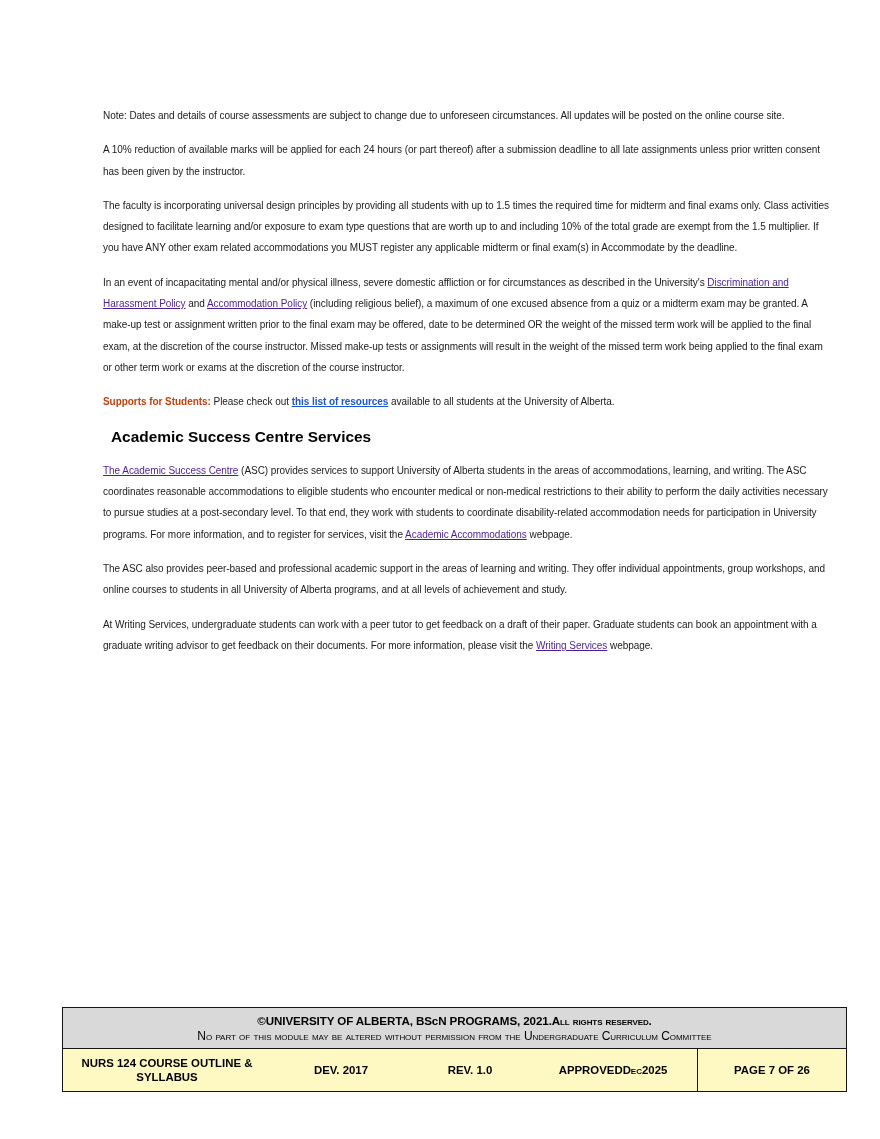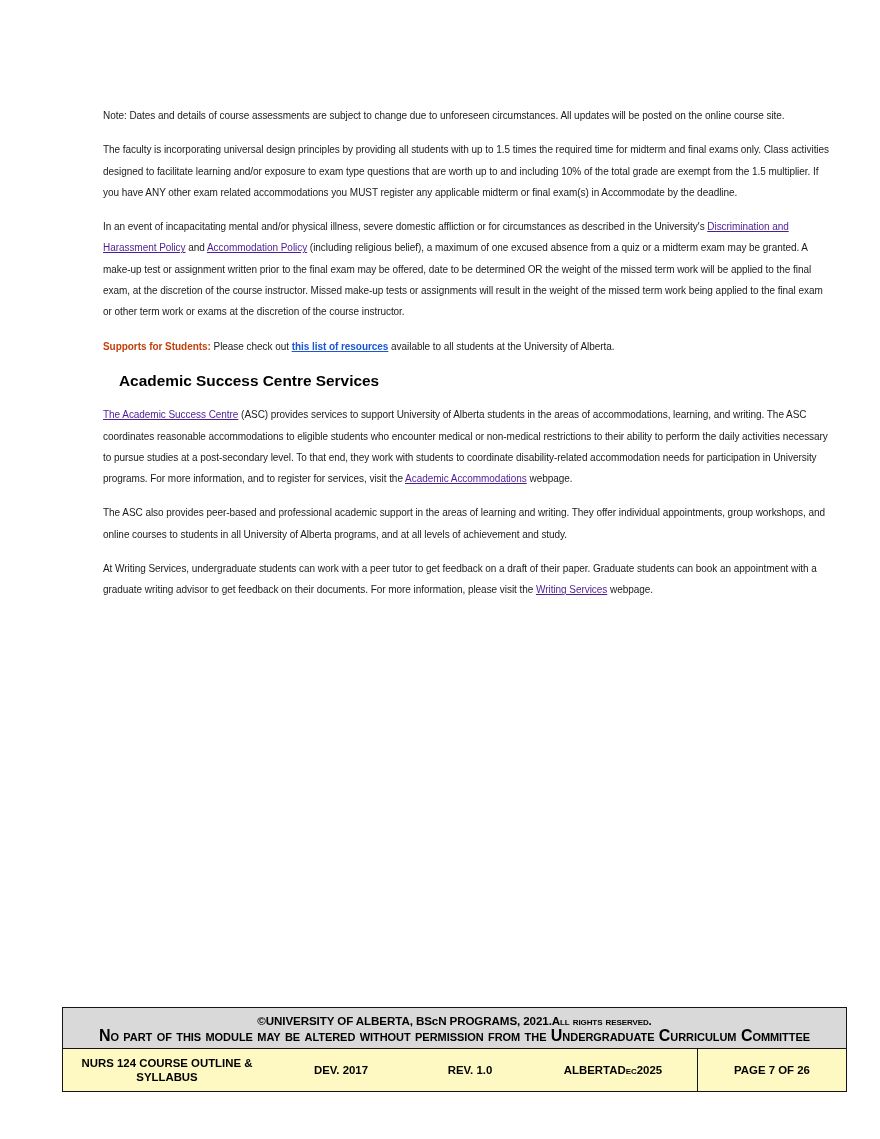--- a/index.html
+++ b/index.html
@@ -39,21 +39,21 @@
     text-align: left;
     color: #1a1a1a;
     letter-spacing: -0.05px;
   }
 
   p.para:last-child { margin-bottom: 0; }
 
   .bold { font-weight: bold; color: #c2410c; }
 
   h3.heading {
-    margin: 3px 0 13px 16px;
+    margin: 3px 0 13px 8px;
     font-size: 15.4px;
     line-height: 21.3px;
     font-weight: bold;
     color: #000000;
   }
 
   a.link {
     color: #4c1d95;
     text-underline-offset: 1px;
   }
@@ -82,22 +82,22 @@
   }
 
   .footer-line1 {
     font-size: 11.6px;
     font-weight: bold;
     line-height: 14px;
     letter-spacing: -0.1px;
     white-space: nowrap;
   }
   .footer-line2 {
-    font-size: 16px;
-    font-weight: bold;
+    font-size: 12px;
+    font-weight: normal;
     line-height: 14px;
     letter-spacing: -0.05px;
     font-variant: small-caps;
     white-space: nowrap;
     margin-top: 1px;
   }
 
   .sc { font-variant: small-caps; }
 
   .footer-bottom {
@@ -133,20 +133,23 @@
 <body>
 
 <div class="page">
 
   <div class="content">
 
     <p class="para">
       <span>Note: Dates and details of course assessments are subject to change due to unforeseen circumstances. All updates will be posted on the online course site.</span>
     </p>
 
+    <p class="para">
+      <span>A 10% reduction of available marks will be applied for each 24 hours (or part thereof) after a submission deadline to all late assignments unless prior written consent has been given by the instructor.</span>
+    </p>
 
     <p class="para">
       <span>The faculty is incorporating universal design principles by providing all students with up to 1.5 times the required time for midterm and final exams only. Class activities designed to facilitate learning and/or exposure to exam type questions that are worth up to and including 10% of the total grade are exempt from the 1.5 multiplier. If you have ANY other exam related accommodations you MUST register any applicable midterm or final exam(s) in Accommodate by the deadline.</span>
     </p>
 
     <p class="para">
       <span>In an event of incapacitating mental and/or physical illness, severe domestic affliction or for circumstances as described in the University's </span><a class="link" href="#">Discrimination and Harassment Policy</a><span> and </span><a class="link" href="#">Accommodation Policy</a><span> (including religious belief), a maximum of one excused absence from a quiz or a midterm exam may be granted. A make-up test or assignment written prior to the final exam may be offered, date to be determined OR the weight of the missed term work will be applied to the final exam, at the discretion of the course instructor. Missed make-up tests or assignments will result in the weight of the missed term work being applied to the final exam or other term work or exams at the discretion of the course instructor.</span>
     </p>
 
     <p class="para">
@@ -176,21 +179,21 @@
         <span>©UNIVERSITY OF ALBERTA, BScN PROGRAMS, 2021.</span><span class="sc">All rights reserved.</span>
       </div>
       <div class="footer-line2">No part of this module may be altered without permission from the Undergraduate Curriculum Committee</div>
     </div>
 
     <div class="footer-bottom">
       <div class="fcell fcell-title">NURS 124 COURSE OUTLINE &amp; SYLLABUS</div>
       <div class="fcell fcell-dev">DEV. 2017</div>
       <div class="fcell fcell-rev">REV. 1.0</div>
       <div class="fcell fcell-appr">
-        <span>ALBERTA </span>
+        <span>APPROVED </span>
           <span class="sc">Dec</span>
           <span> 2025</span>
       </div>
       <div class="fcell fcell-page">PAGE 7 OF 26</div>
     </div>
 
   </div>
 
 </div>
 

